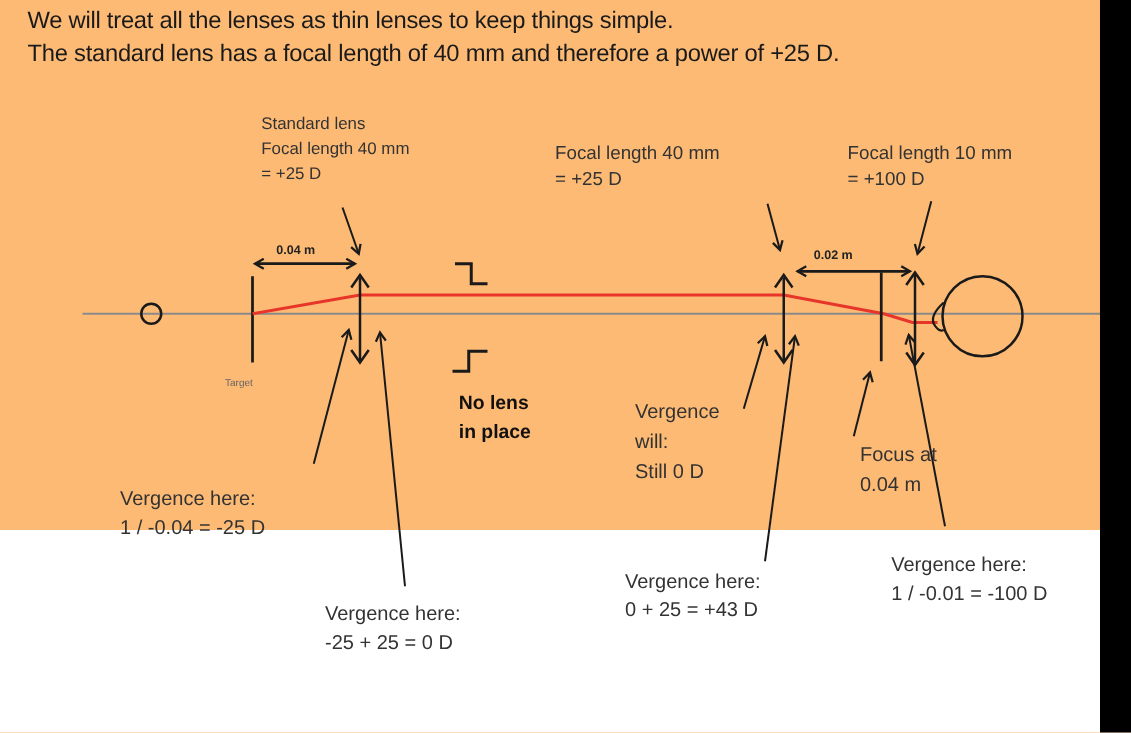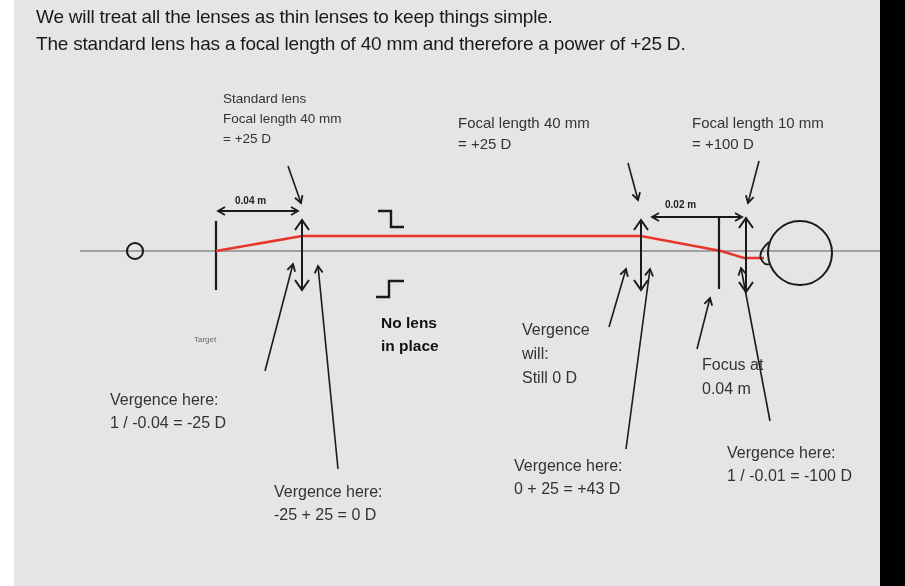--- a/index.html
+++ b/index.html
@@ -2,21 +2,21 @@
 <html><head>
   <meta charset="utf-8">
   <style>
     html, body { margin: 0; padding: 0; }
     body {
       width: 905px; height: 586px; overflow: hidden;
       background: #ffffff; position: relative;
       font-family: "Liberation Sans", "DejaVu Sans", sans-serif;
       color: #222;
     }
-    .slide { position: absolute; left: 14px; top: 0; width: 880px; height: 586px; background: #e5e5e5; }
+    .slide { position: absolute; left: 0; top: 0; width: 880px; height: 424px; background: #fdba74; }
     .black-bar { position: absolute; left: 880px; top: 0; width: 25px; height: 586px; background: #000; }
     .intro { position: absolute; left: 22px; font-size: 19px; color: #1a1a1a; white-space: nowrap; letter-spacing: -0.2px; }
     .intro.l1 { top: 6px; }
     .intro.l2 { top: 33px; }
     .lbl { position: absolute; font-size: 15px; line-height: 21px; color: #333; white-space: nowrap; }
     .lbl.small { font-size: 13.5px; line-height: 20px; }
     .lbl.bold { font-weight: bold; color: #111; font-size: 15.5px; line-height: 23px; }
     .tiny { position: absolute; font-size: 8px; color: #666; }
     .dim { position: absolute; font-size: 10px; font-weight: bold; color: #222; }
     svg { position: absolute; left: 0; top: 0; }
@@ -91,21 +91,21 @@
     <div>= +25 D</div>
   </div>
   <div class="lbl" style="left:678px; top:112px;">
     <div>Focal length 10 mm</div>
     <div>= +100 D</div>
   </div>
 
   <div class="dim" style="left:221px; top:195px;">0.04 m</div>
   <div class="dim" style="left:651px; top:199px;">0.02 m</div>
 
-  <div class="tiny" style="left:180px; top:302px;margin-top:33px;">Target</div>
+  <div class="tiny" style="left:180px; top:302px;">Target</div>
 
   <div class="lbl bold" style="left:367px; top:311px;">
     <div>No lens</div>
     <div>in place</div>
   </div>
 
   <div class="lbl" style="left:96px; top:388px; font-size:16px; line-height:23px;">
     <div>Vergence here:</div>
     <div>1 / -0.04 = -25 D</div>
   </div>

